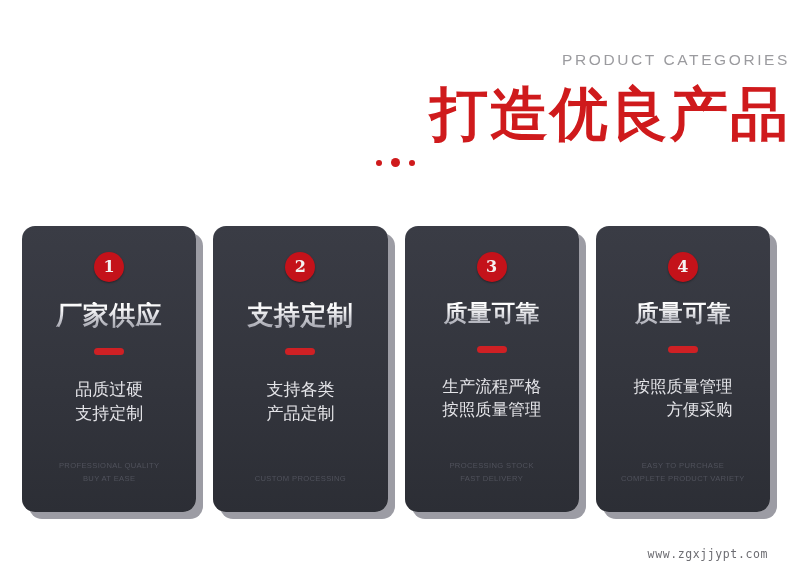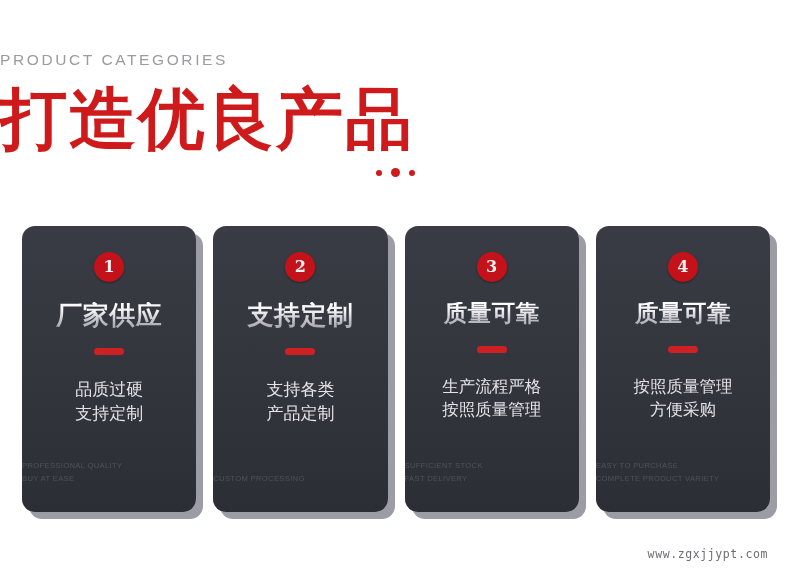--- a/index.html
+++ b/index.html
@@ -11,32 +11,32 @@
     height: 574px;
     background: #ffffff;
     font-family: "Liberation Sans", sans-serif;
     overflow: hidden;
     position: relative;
   }
 
   
   .header {
     padding-top: 52px;
-    text-align: left;
+    text-align: right;
   }
   .eyebrow {
     font-size: 15.5px;
     letter-spacing: 2.6px;
     color: #9b9b9f;
     font-weight: 400;
     line-height: 1;
   }
   .main-title {
     margin-top: 16px;
-    font-size: 67px;
+    font-size: 58px;
     line-height: 1.06;
     font-weight: 700;
     color: #cf1a1c;
     letter-spacing: 2px;
     font-family: "DejaVu Sans", "Liberation Sans", sans-serif;
   }
   .dots {
     margin-top: 12px;
     height: 12px;
     display: flex;
@@ -113,31 +113,32 @@
     height: 7px;
     border-radius: 4px;
     background: #cf2024;
   }
 
   .card-desc {
     margin-top: 22px;
     font-size: 17px;
     line-height: 1.42;
     color: #e4e4e8;
-    text-align: center;
+    text-align: right;
     white-space: nowrap;
     font-family: "DejaVu Sans", "Liberation Sans", sans-serif;
   }
   .card.wide .card-desc { font-size: 16.5px; }
 
   .card-en {
     position: absolute;
     left: 0;
     right: 0;
     bottom: 26px;
+    text-align: center;
     font-size: 7.6px;
     line-height: 1.78;
     letter-spacing: 0.35px;
     color: #50525c;
   }
 
   
   .watermark {
     position: absolute;
     right: 22px;
@@ -193,21 +194,21 @@
 
   <div class="card wide">
     <div class="badge">3</div>
     <div class="card-title">质量可靠</div>
     <div class="rule"></div>
     <div class="card-desc">
       <div>生产流程严格</div>
       <div>按照质量管理</div>
     </div>
     <div class="card-en">
-      <div>SUFFICIENT STOCK</div>
+      <div>PROCESSING STOCK</div>
       <div>FAST DELIVERY</div>
     </div>
   </div>
 
   <div class="card wide">
     <div class="badge">4</div>
     <div class="card-title">质量可靠</div>
     <div class="rule"></div>
     <div class="card-desc">
       <div>按照质量管理</div>

